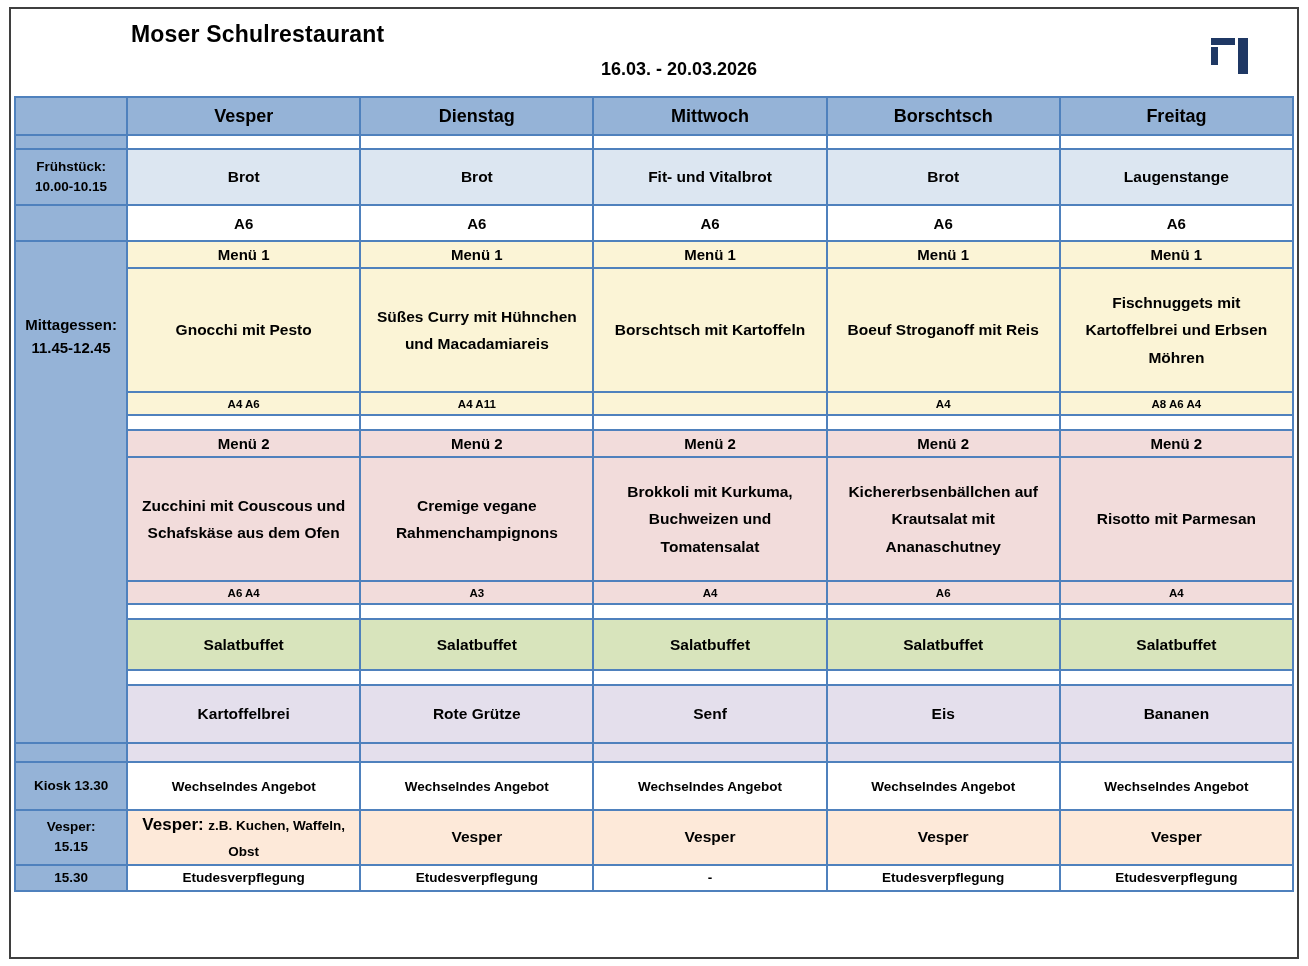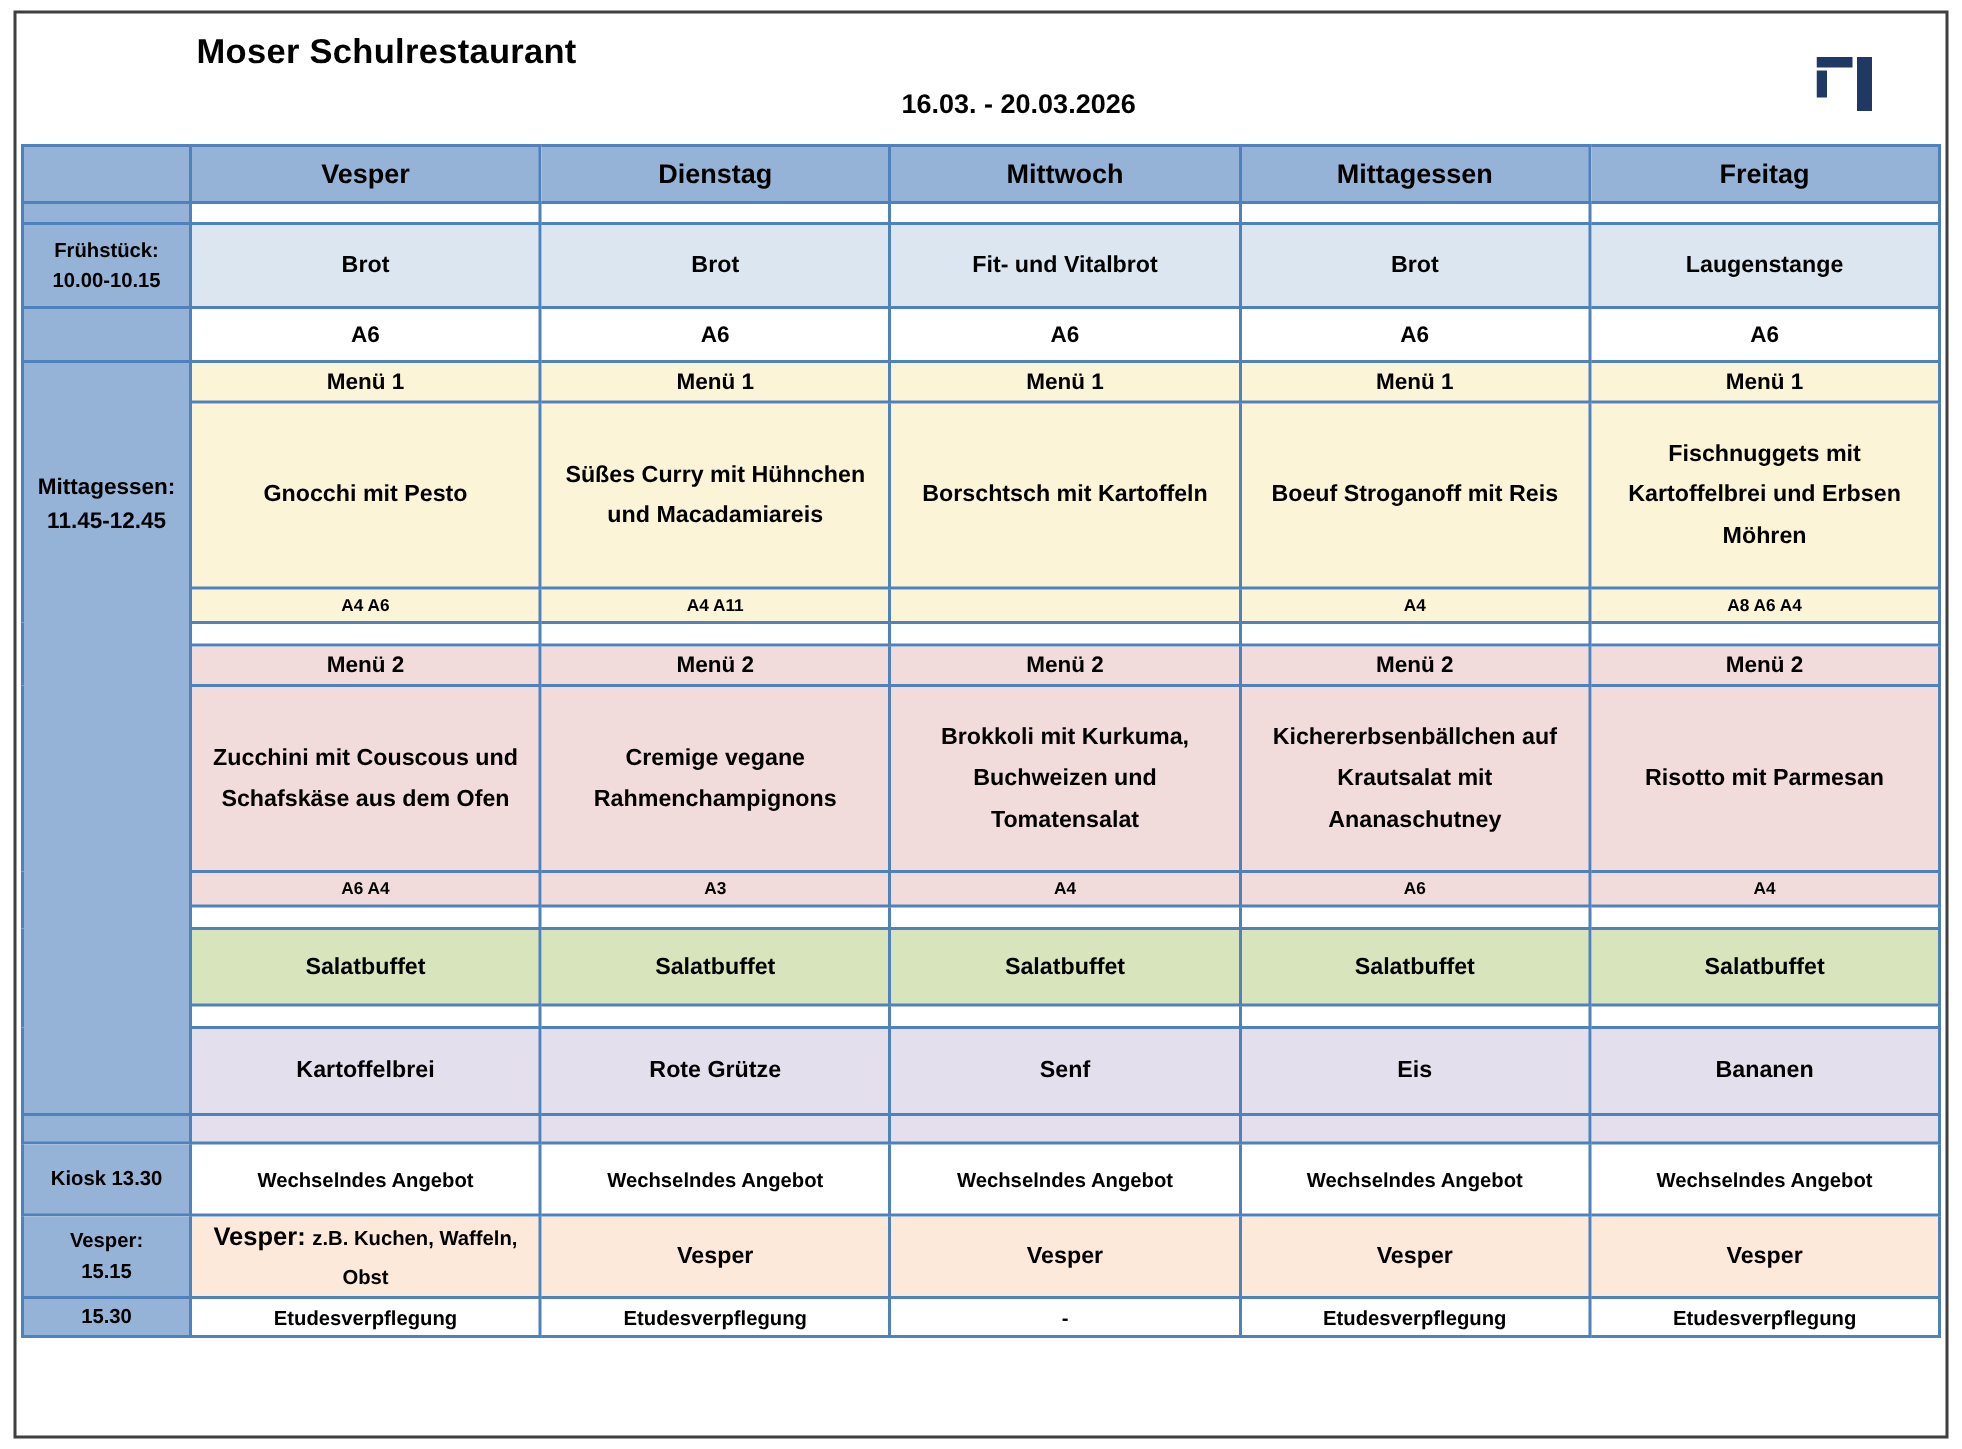--- a/index.html
+++ b/index.html
@@ -91,21 +91,21 @@
         <col class="c-daycol">
         <col class="c-daycol">
     </colgroup>
 
     <tbody>
         <tr class="r-dayhdr">
       <td class="lbl"></td>
       <td class="dayhdr">Vesper</td>
       <td class="dayhdr">Dienstag</td>
       <td class="dayhdr">Mittwoch</td>
-      <td class="dayhdr">Mittagessen</td>
+      <td class="dayhdr">Borschtsch</td>
       <td class="dayhdr">Freitag</td>
     </tr>
 
     <tr class="r-sp1">
       <td class="lbl"></td>
       <td class="c-white"></td>
       <td class="c-white"></td>
       <td class="c-white"></td>
       <td class="c-white"></td>
       <td class="c-white"></td>

